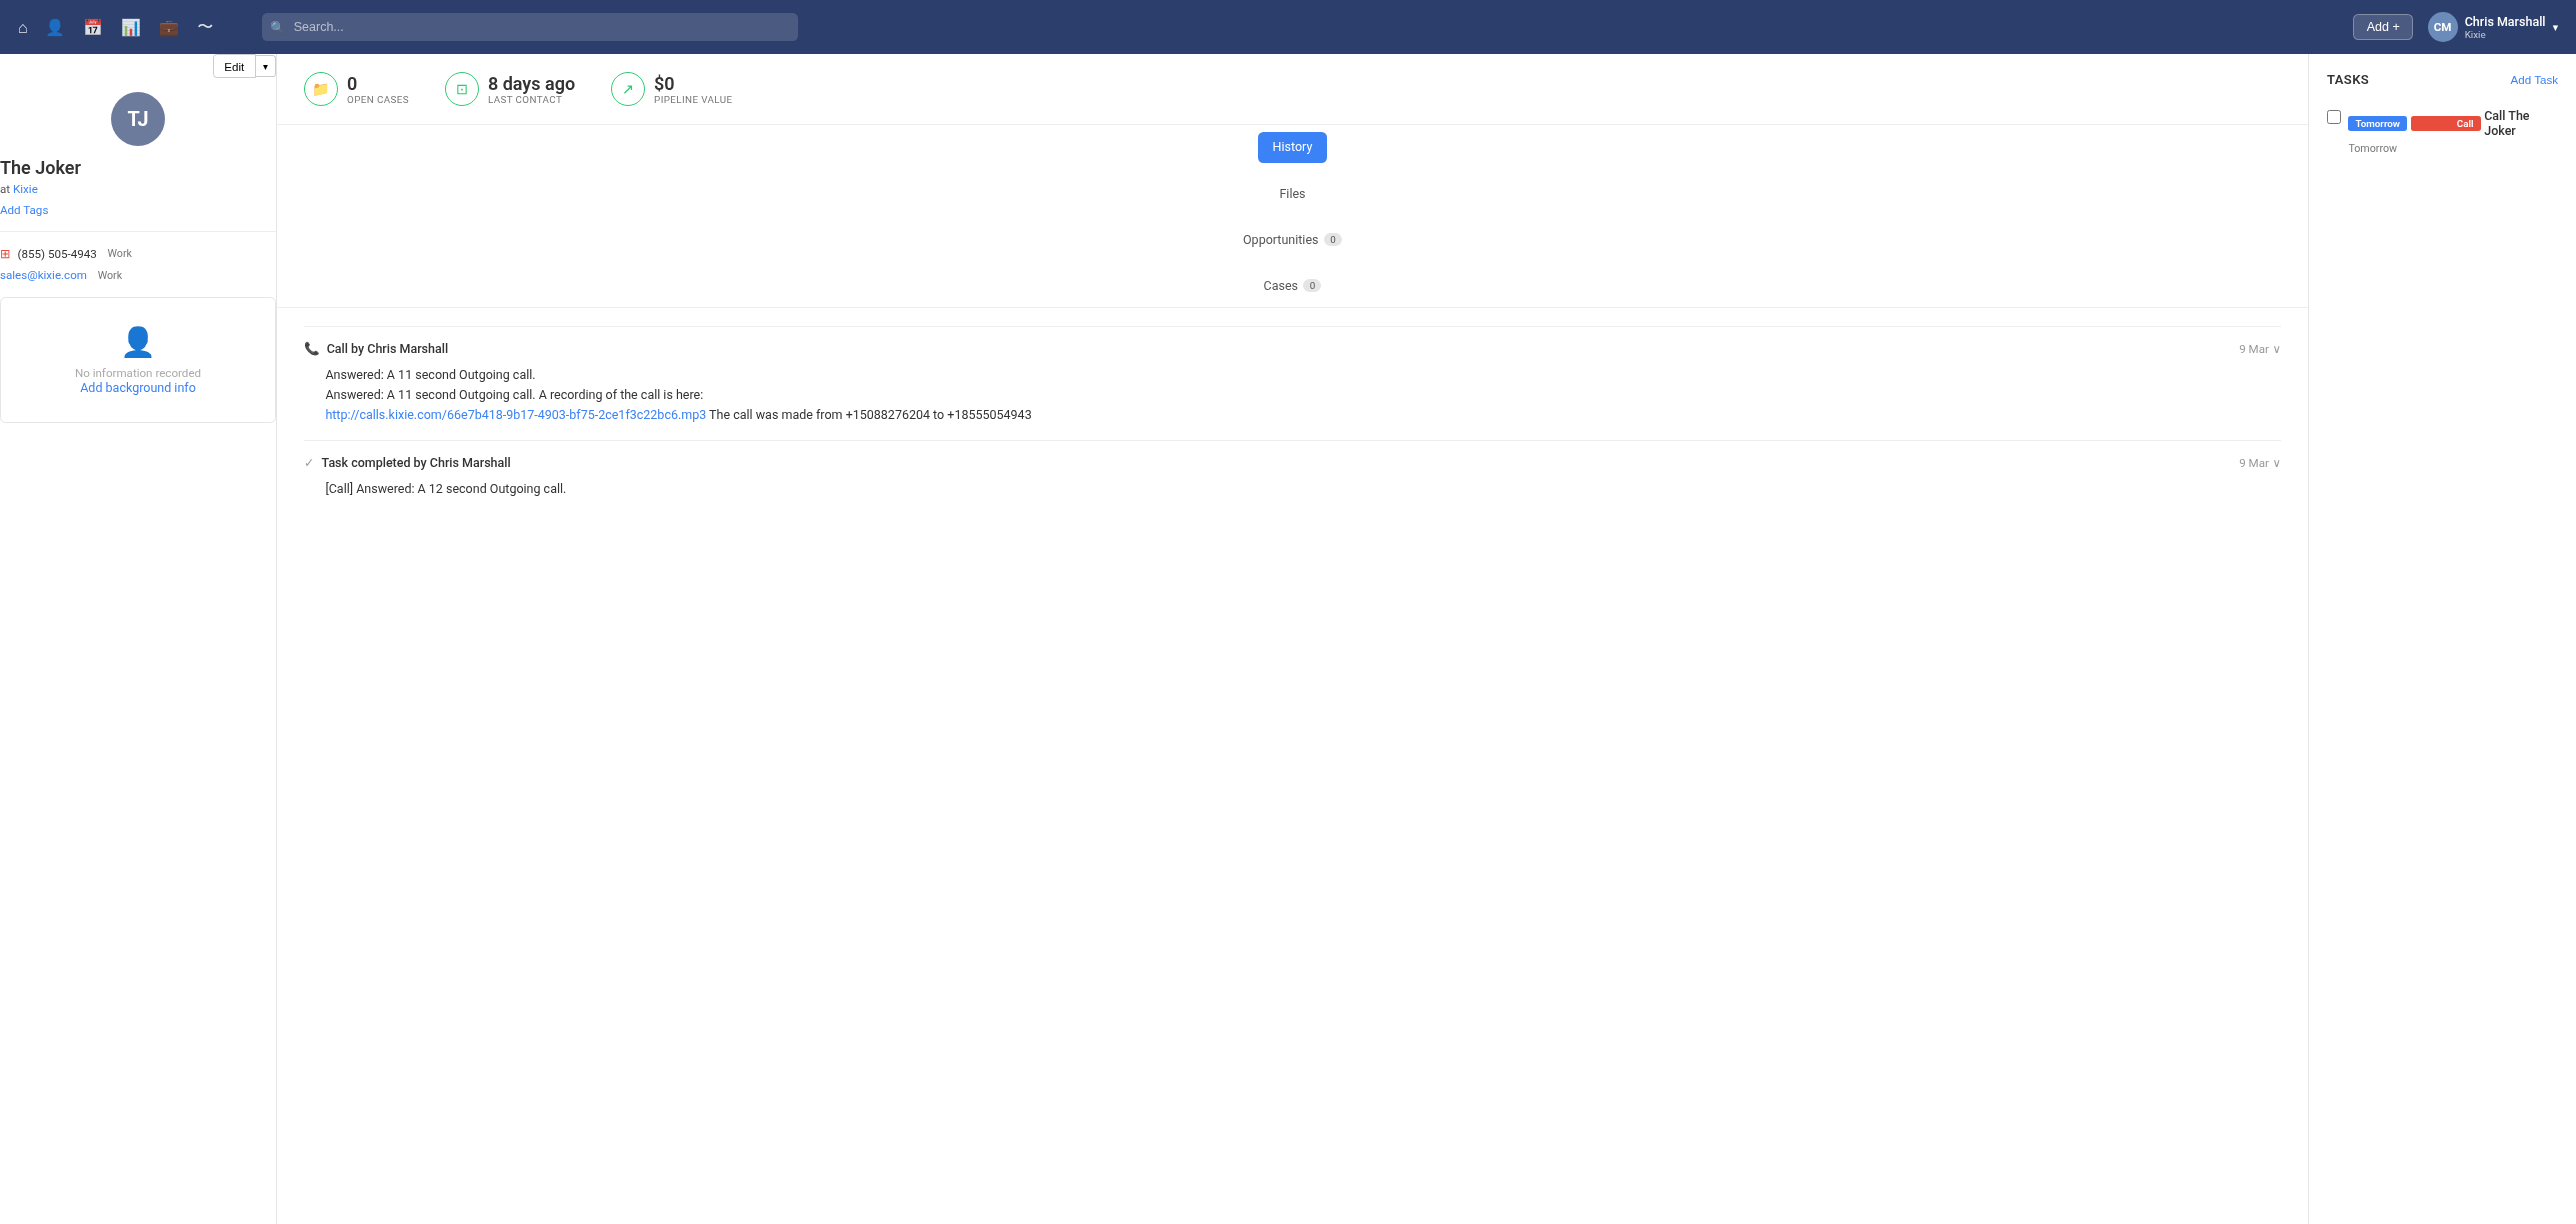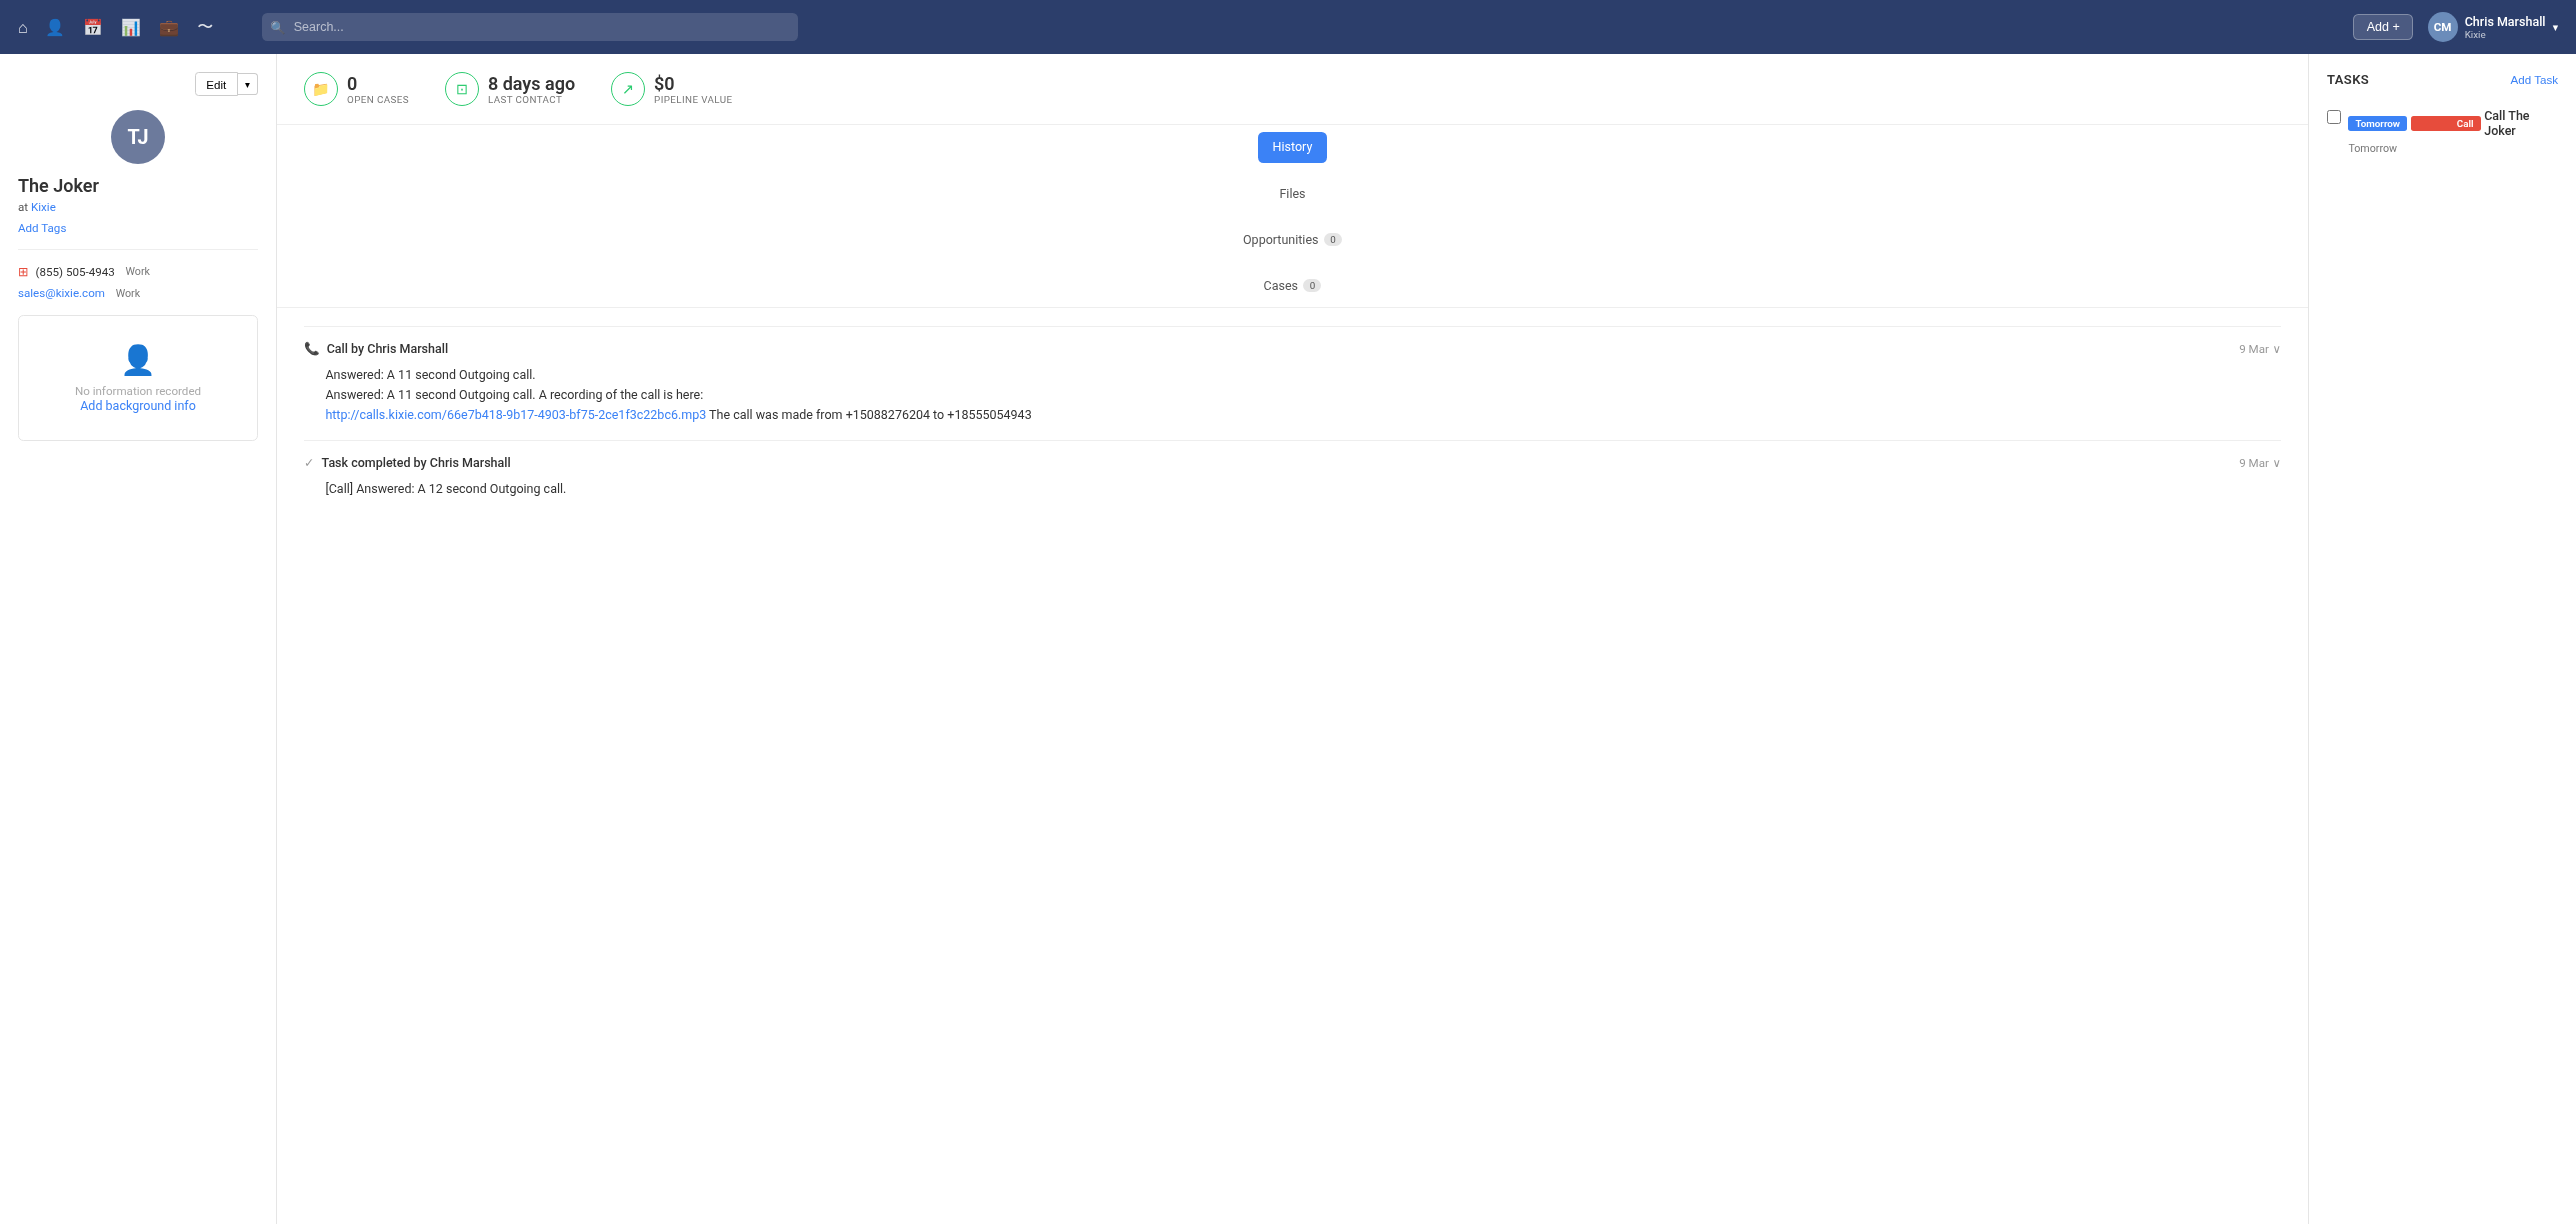--- a/index.html
+++ b/index.html
@@ -58,21 +58,20 @@
     .user-sub { font-size: 9.8px; opacity: 0.7; }
 
     
     .main-layout { display: flex; height: calc(100vh - 54px); }
 
     
     .left-sidebar {
       width: 277px;
       background: #fff;
       border-right: 0.9px solid #e5e5e5;
-      padding: 18px;
       overflow-y: auto;
     }
     .contact-header { display: flex; align-items: center; justify-content: space-between; margin-bottom: 14.3px; }
     .edit-btn-group { display: flex; align-items: center; gap: 0; }
     .edit-btn {
       border: 0.9px solid #ccc;
       background: #fff;
       padding: 4.5px 10.7px;
       border-radius: 3.6px 0 0 3.6px;
       cursor: pointer;

